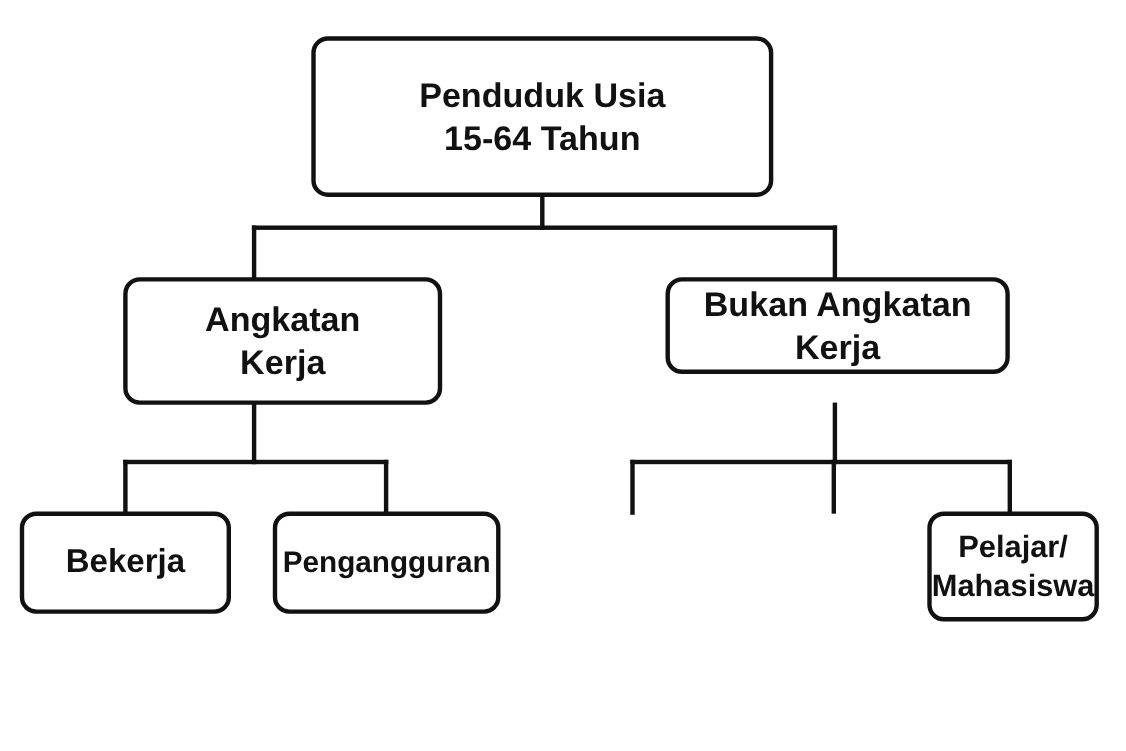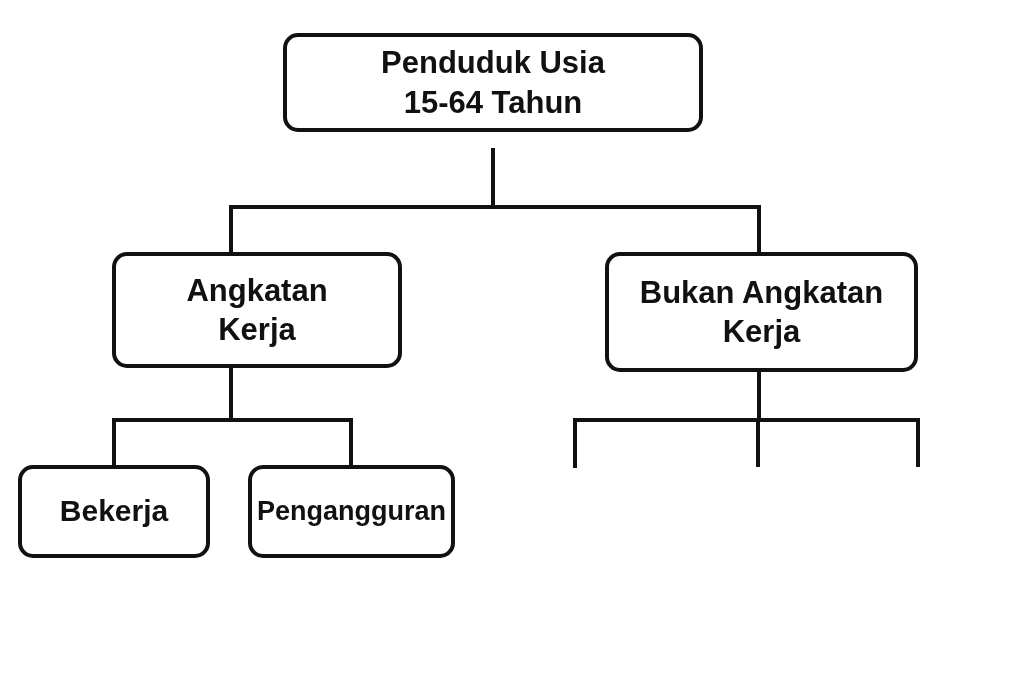--- a/index.html
+++ b/index.html
@@ -29,23 +29,23 @@
     font-weight: 700;
     white-space: pre-line;
     line-height: 1.27;
   }
   .edge {
     position: absolute;
     background: var(--line, #111111);
   }
 
   
-  #node-root               { left: 283px; top: 33px;  width: 420px; height: 99px; font-size: 31px; }
+  #node-root               { left: 283px; top: 33px;  width: 420px; height: 146px; font-size: 31px; }
   #node-angkatan-kerja     { left: 92px;  top: 252px; width: 290px; height: 116px; font-size: 31px; margin-left: 20px; }
-  #node-bukan-angkatan-kerja { left: 605px; top: 252px; width: 313px; height: 120px; font-size: 31px; }
+  #node-bukan-angkatan-kerja { left: 605px; top: 252px; width: 313px; height: 88px; font-size: 31px; }
   #node-bekerja            { left: 18px;  top: 465px; width: 192px; height: 93px;  font-size: 30px; }
   #node-pengangguran       { left: 248px; top: 465px; width: 207px; height: 93px;  font-size: 27px; }
   #node-pensiunan          { left: 486px; top: 466px; width: 179px; height: 92px;  font-size: 29px; }
   #node-ibu-rumah-tangga   { left: 682px; top: 465px; width: 148px; height: 138px; font-size: 29px; line-height: 1.25; }
   #node-pelajar-mahasiswa  { left: 843px; top: 465px; width: 156px; height: 100px; font-size: 28px; line-height: 1.3; }
 
   
   #edge-root-stem          { left: 491px; top: 148px; width: 4px;   height: 61px; }
   #edge-level1-bar         { left: 229px; top: 205px; width: 532px; height: 4px; }
   #edge-ak-drop            { left: 229px; top: 205px; width: 4px;   height: 49px; }
@@ -87,14 +87,16 @@
 
   <div class="node" id="node-bukan-angkatan-kerja">Bukan Angkatan
 Kerja</div>
 
   <div class="node" id="node-bekerja">Bekerja</div>
 
   <div class="node" id="node-pengangguran">Pengangguran</div>
 
 
 
+  <div class="node" id="node-pelajar-mahasiswa">Pelajar/
+Mahasiswa</div>
 
 </div>
 
 </body></html>

